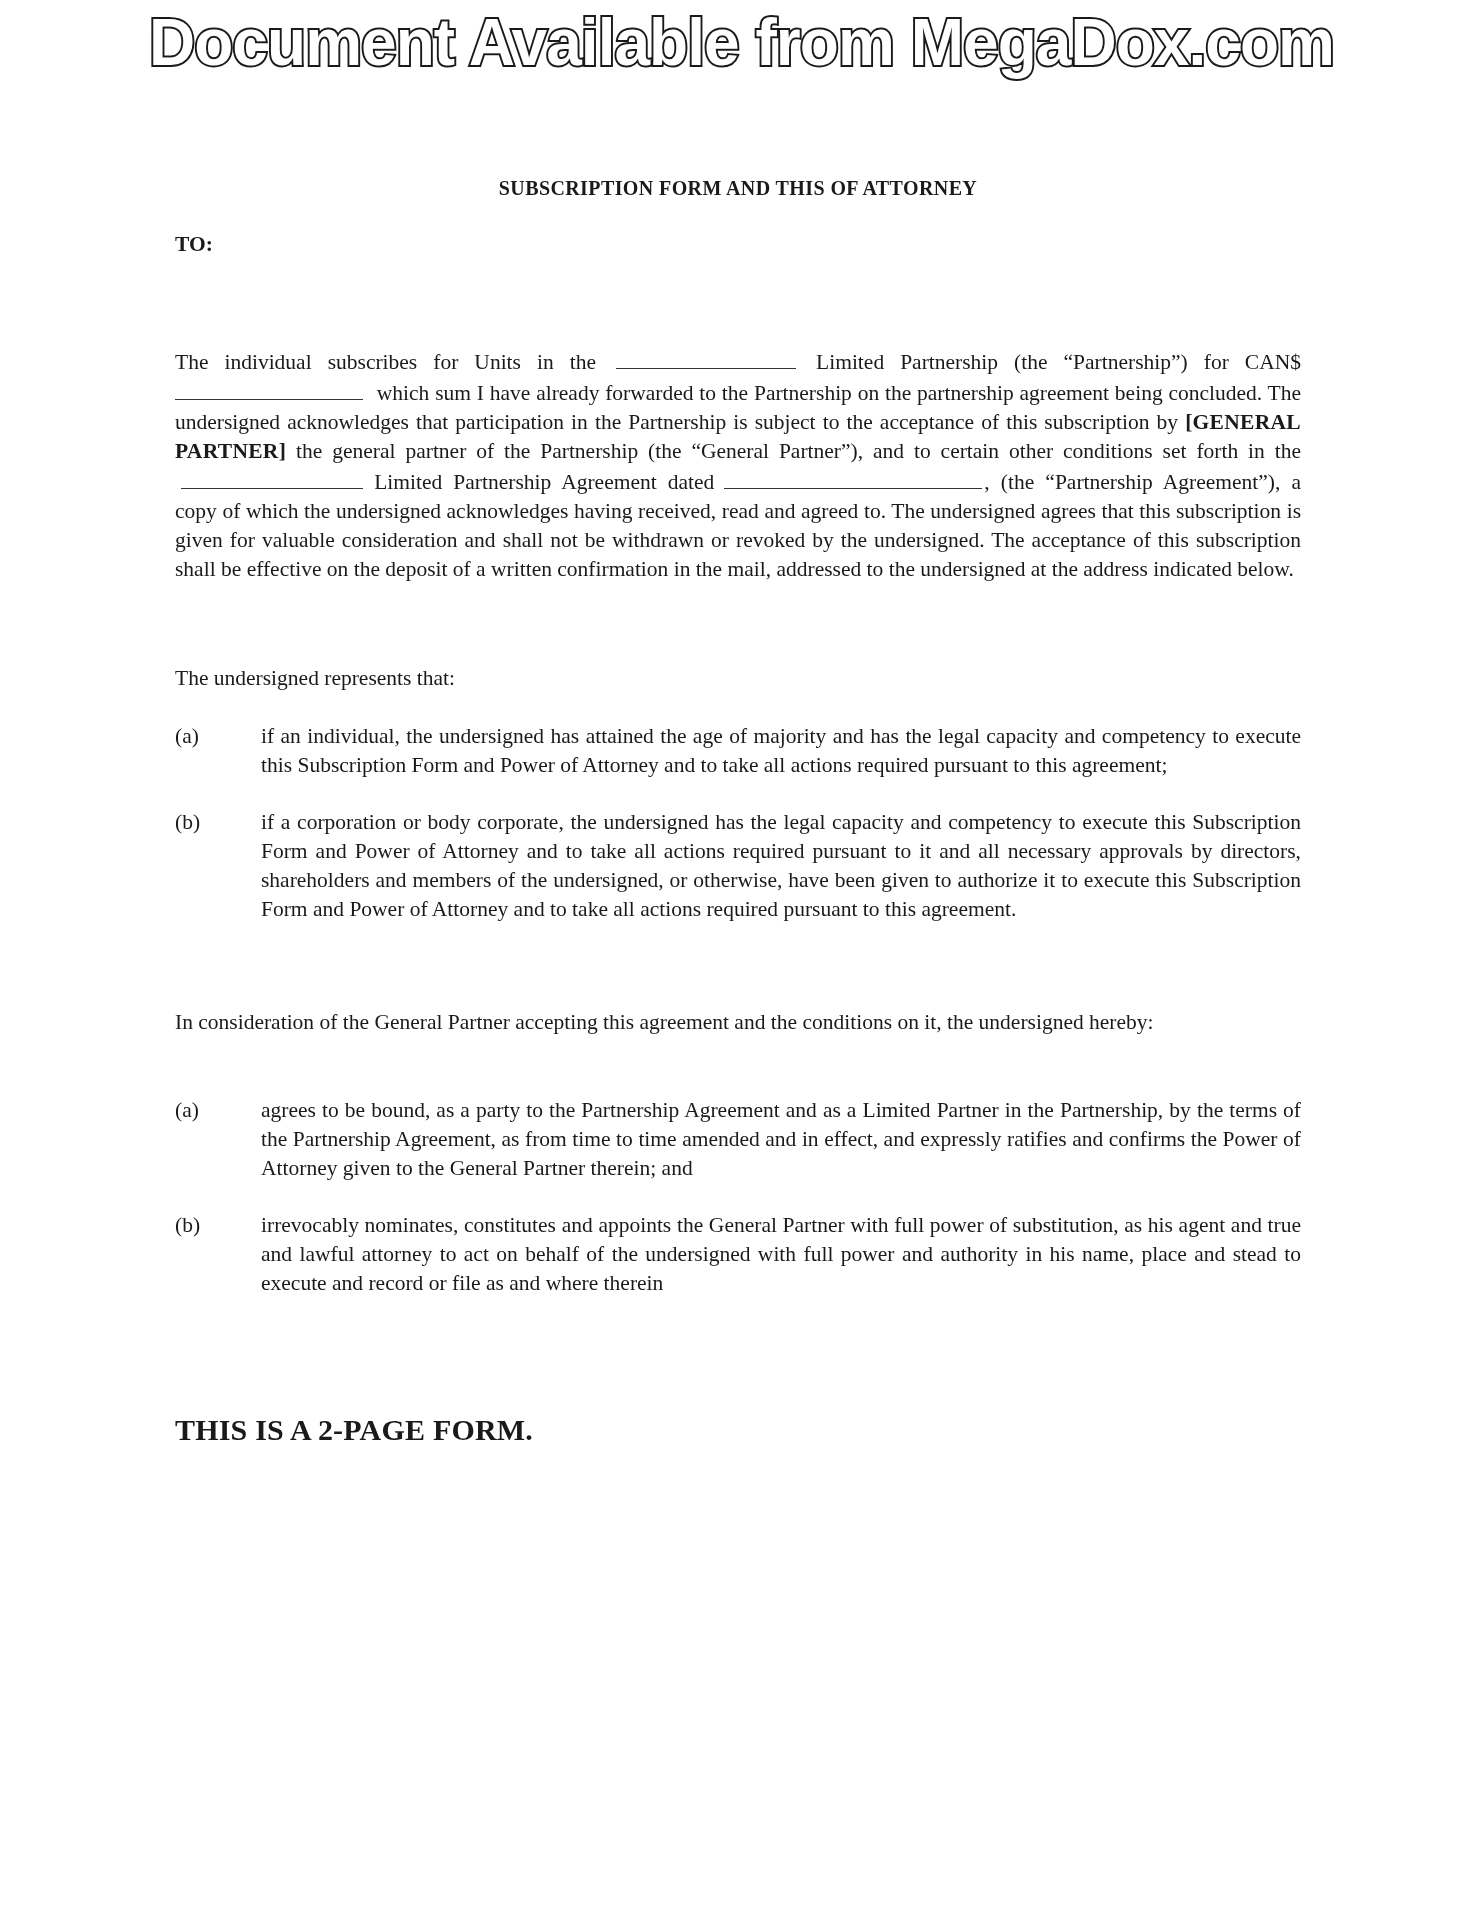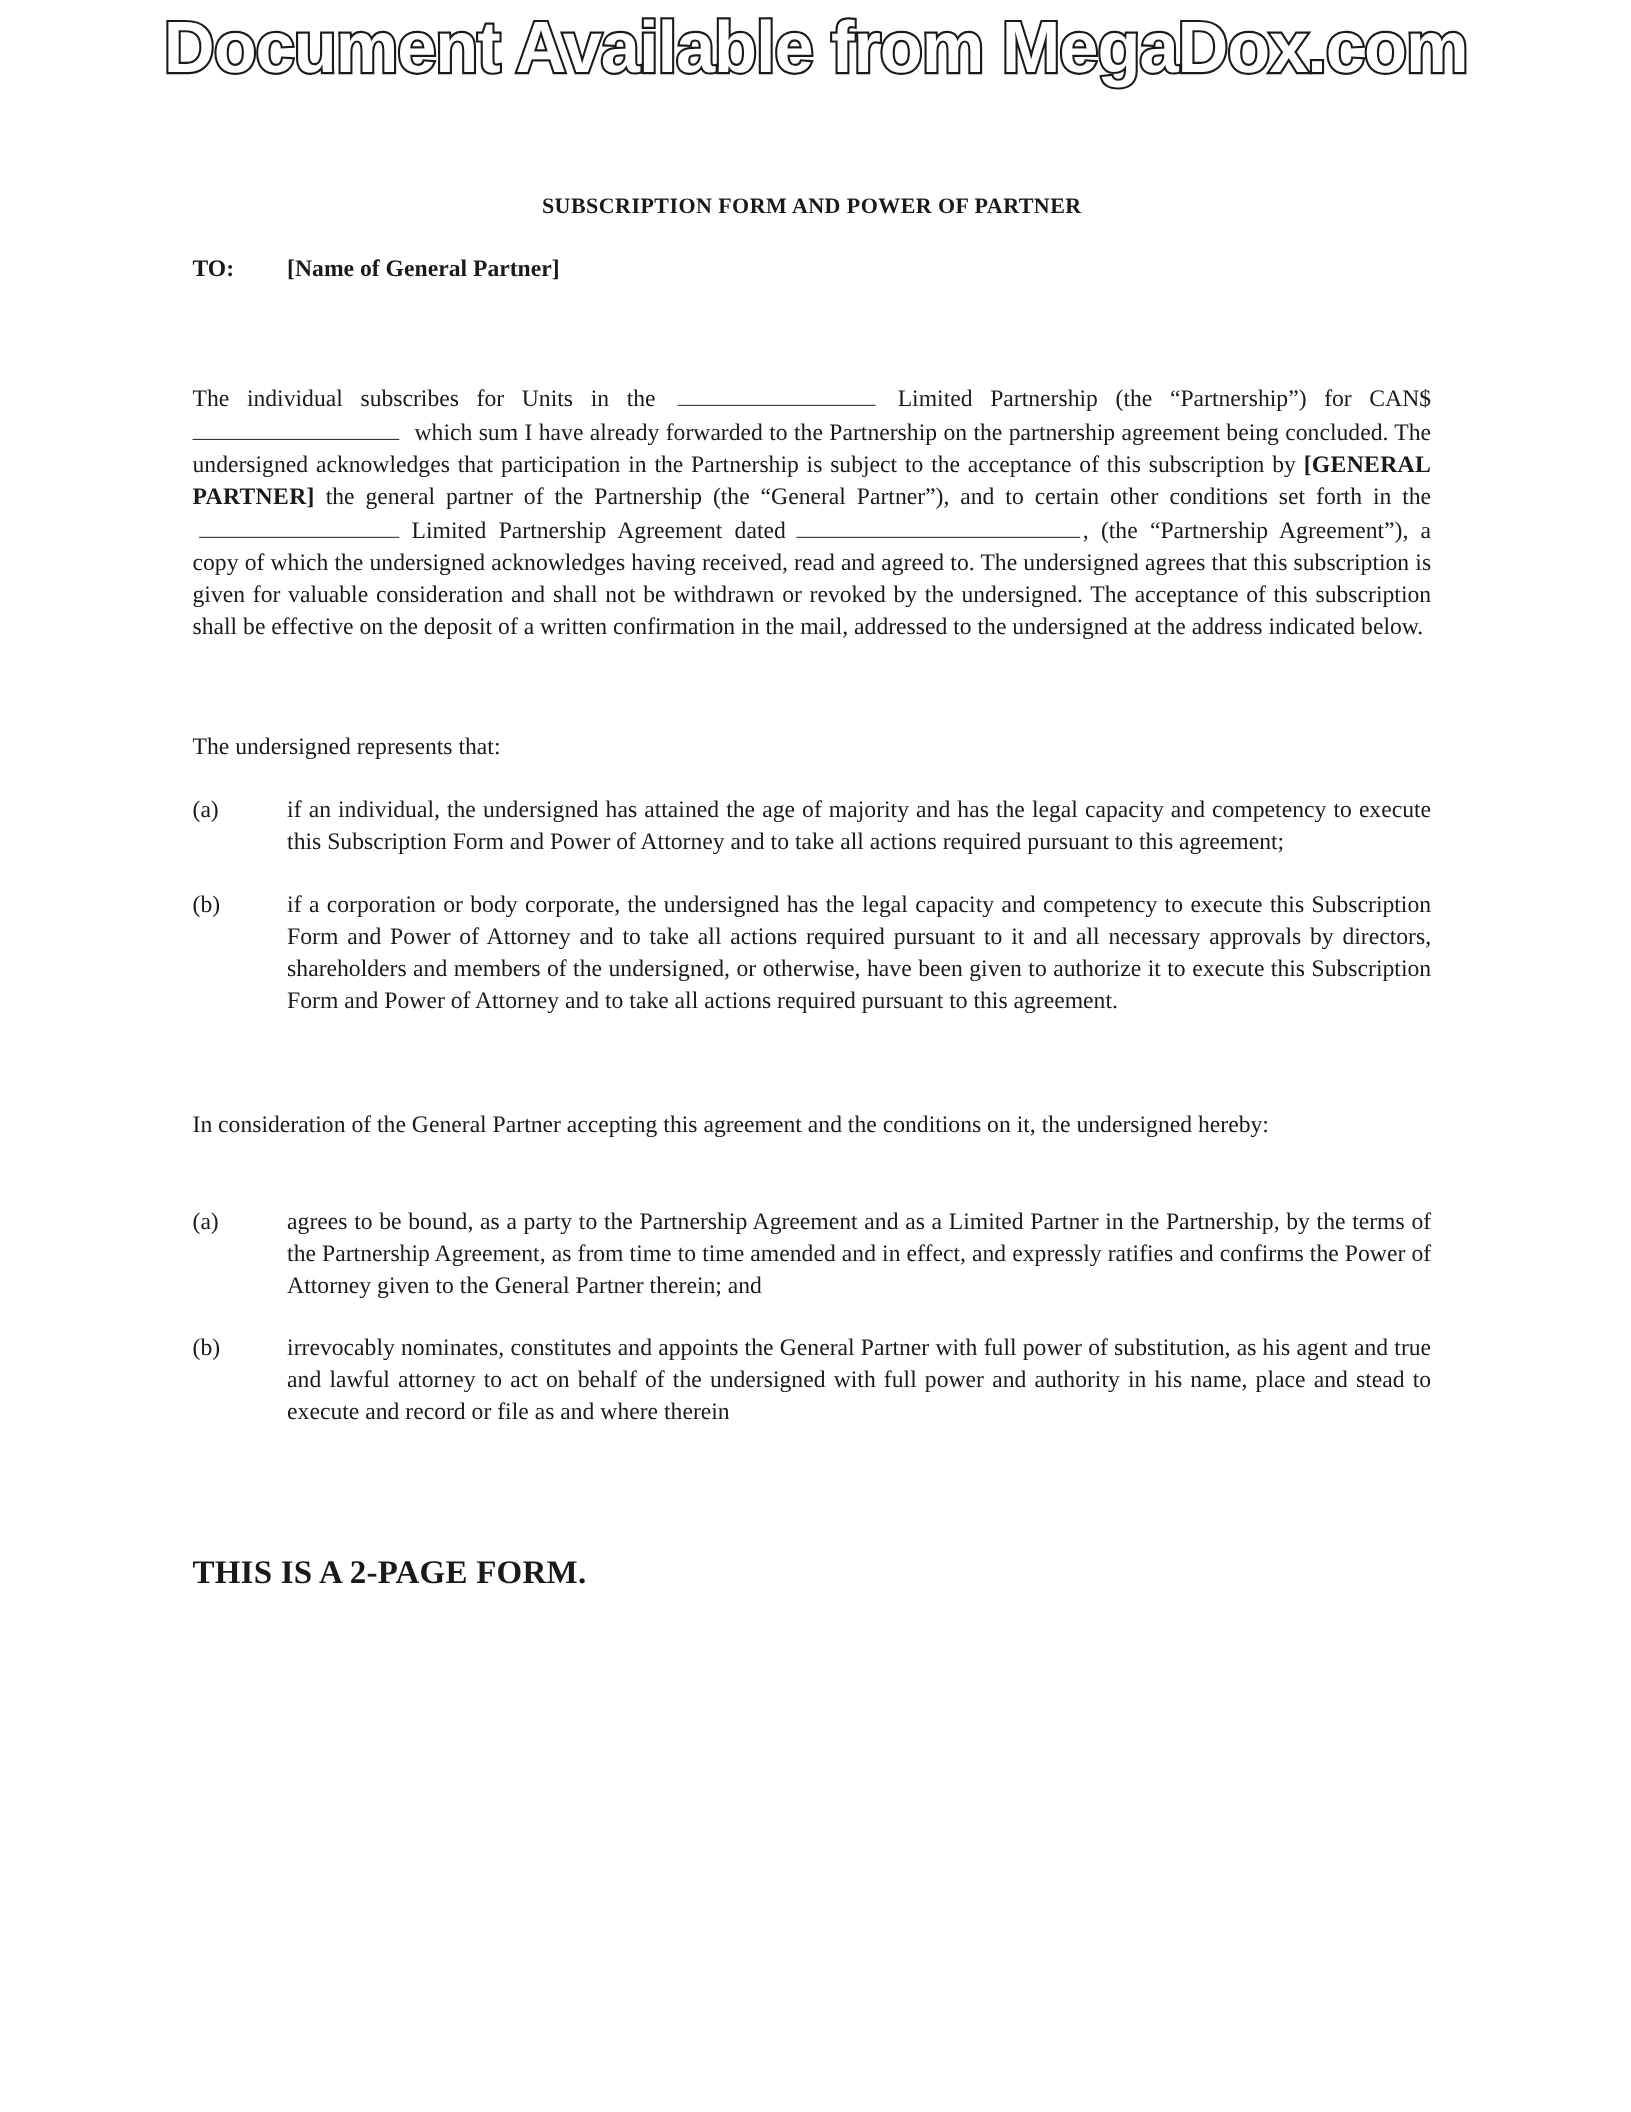--- a/index.html
+++ b/index.html
@@ -109,27 +109,26 @@
       line-height: 40px;
     }
   </style>
 </head>
 <body>
 
 <div class="banner">Document Available from MegaDox.com</div>
 
 <div class="page">
 
-  <div class="title">SUBSCRIPTION FORM AND POWER OF PARTNER</div>
+  <div class="title">SUBSCRIPTION FORM AND THIS OF ATTORNEY</div>
 
   <div class="to-block">
     <div class="to-row">
       <div class="to-label">TO:</div>
       <div class="to-lines">
-        <div>[Name of General Partner]</div>
       </div>
     </div>
   </div>
 
   <div class="para p1">
     <span>The individual subscribes for Units in the</span>
     <span class="blank b-lp"></span>
     <span>Limited Partnership (the “Partnership”) for CAN$</span><span class="blank b-can"></span>
     <span>which sum I have already forwarded to the Partnership on the partnership agreement being concluded. The undersigned acknowledges that participation in the Partnership is subject to the acceptance of this subscription by</span>
     <span class="gp-bold">[GENERAL PARTNER]</span>

